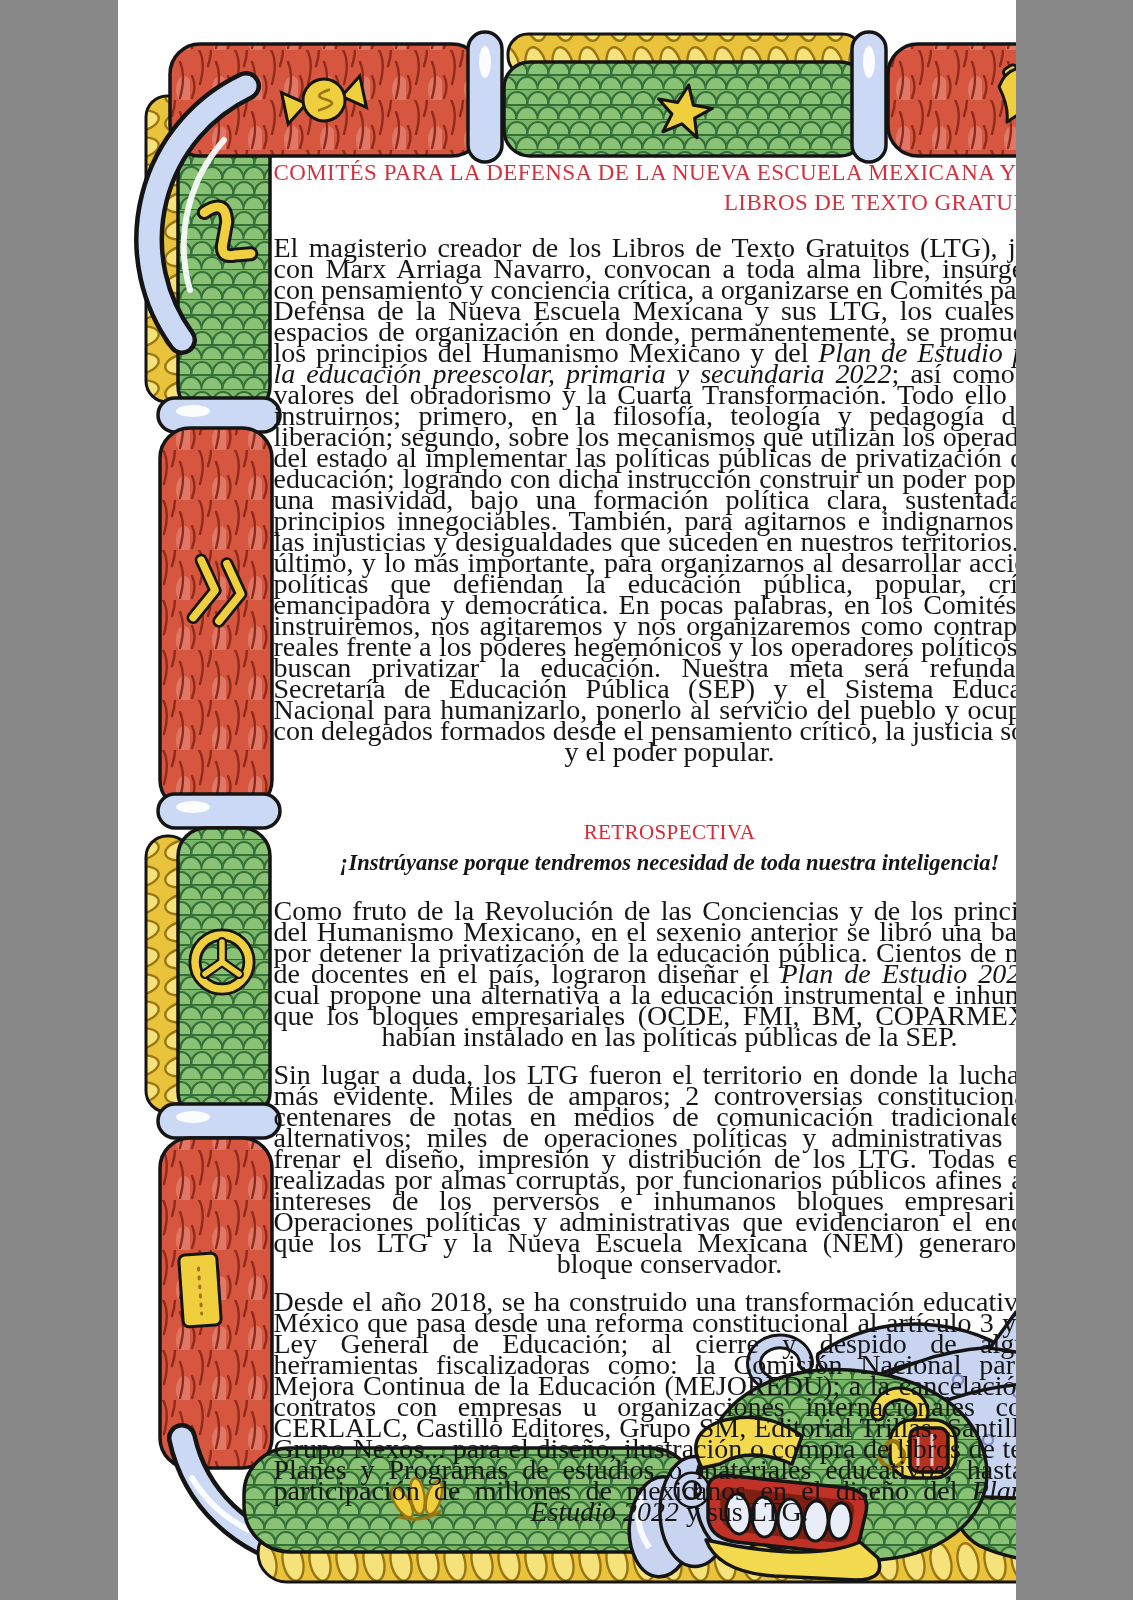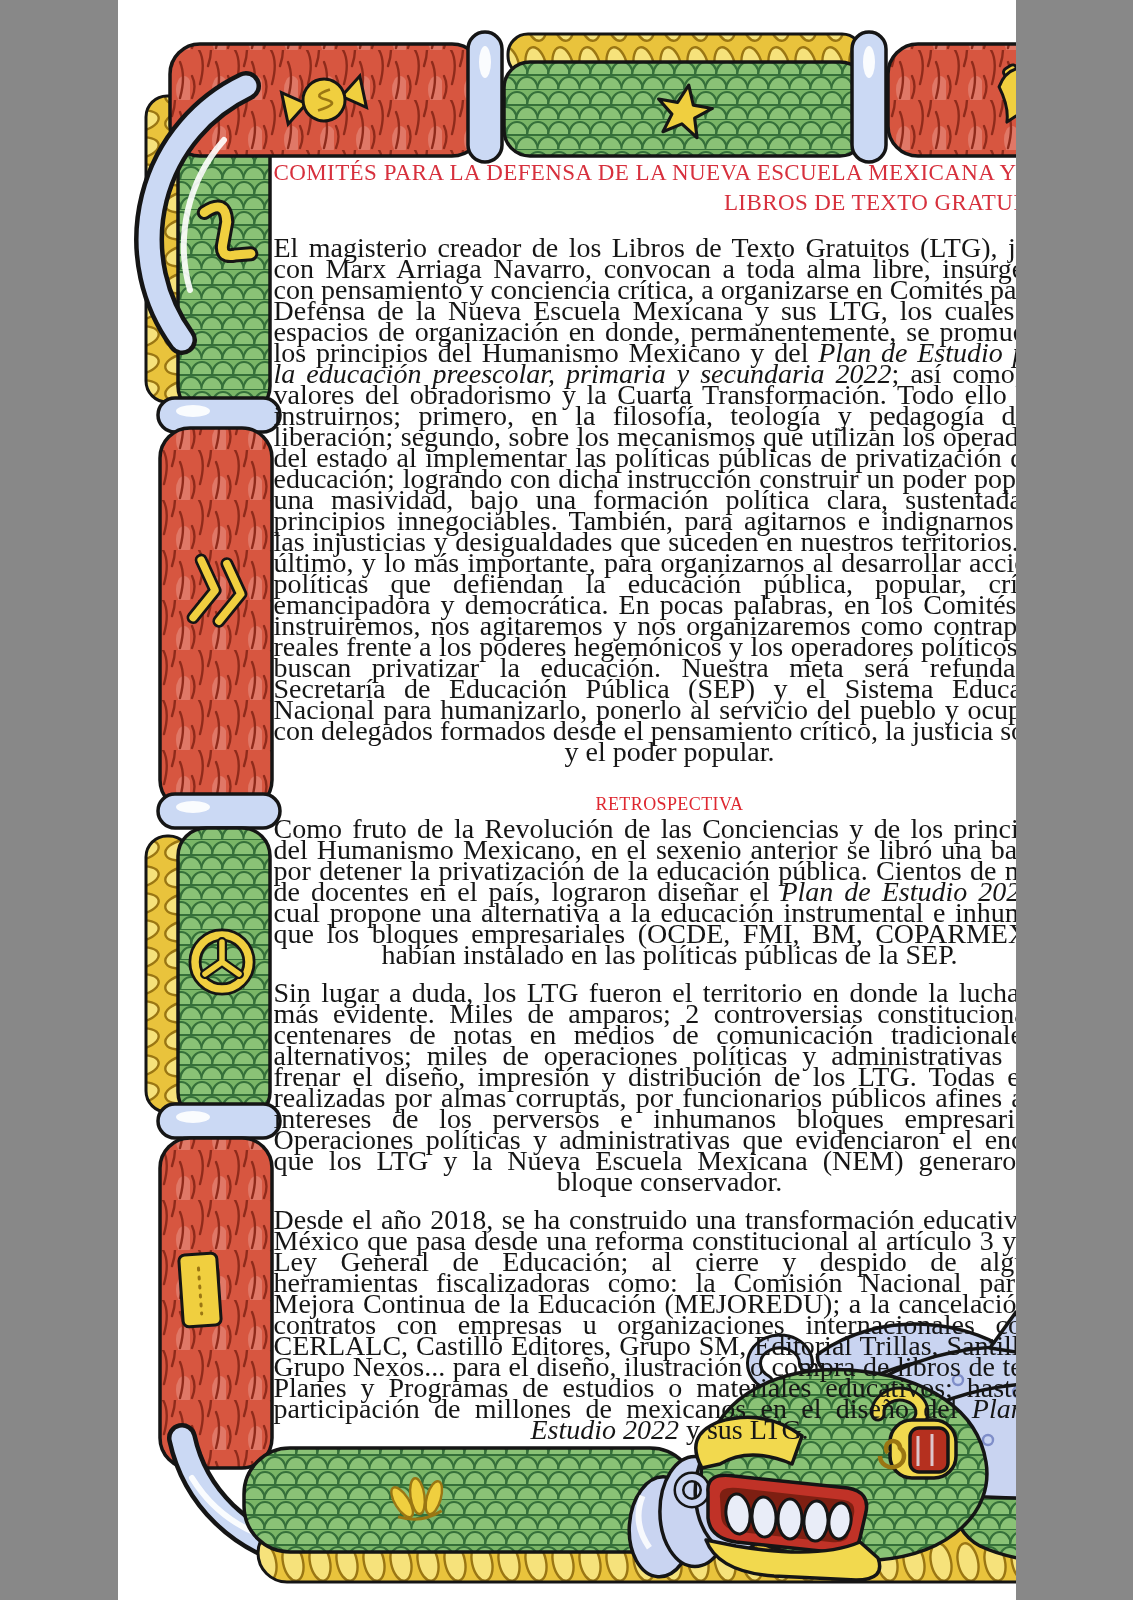--- a/index.html
+++ b/index.html
@@ -24,22 +24,22 @@
     letter-spacing:.4px;
   }
   h1 .t1{display:block;text-align:justify;text-align-last:justify;}
   h1 .t2{display:block;text-align:right;}
   p.par{
     margin:0 0 17px 0;
     font-size:28px;line-height:21px;
     text-align:justify;text-align-last:center;
   }
   h2.retro{
-    margin:32px 0 3px 0;
-    font-size:18px;font-weight:400;letter-spacing:.4px;
+    margin:58px 0 3px 0;
+    font-size:21px;font-weight:400;letter-spacing:.4px;
     text-align:center;color:var(--heading_red,#d93240);
   }
   p.retro-sub{
     margin:0 0 22px 0;
     font-size:22.5px;line-height:30px;
     font-style:italic;font-weight:bold;text-align:center;
   }
   i{font-style:italic;}
 </style>
 </head>
@@ -267,20 +267,21 @@
 
   <main class="content">
     <h1 class="doc-title">
       <span class="t1">COMITÉS PARA LA DEFENSA DE LA NUEVA ESCUELA MEXICANA Y SUS</span>
       <span class="t2">LIBROS DE TEXTO GRATUITOS</span>
     </h1>
 
     <p class="par"><span>El magisterio creador de los Libros de Texto Gratuitos (LTG), junto con Marx Arriaga Navarro, convocan a toda alma libre, insurgente, con pensamiento y conciencia crítica, a organizarse en Comités para la Defensa de la Nueva Escuela Mexicana y sus LTG, los cuales son espacios de organización en donde, permanentemente, se promueven los principios del Humanismo Mexicano y del </span><i>Plan de Estudio para la educación preescolar, primaria y secundaria 2022</i><span>; así como, los valores del obradorismo y la Cuarta Transformación. Todo ello para instruirnos; primero, en la filosofía, teología y pedagogía de la liberación; segundo, sobre los mecanismos que utilizan los operadores del estado al implementar las políticas públicas de privatización de la educación; logrando con dicha instrucción construir un poder popular, una masividad, bajo una formación política clara, sustentada en principios innegociables. También, para agitarnos e indignarnos con las injusticias y desigualdades que suceden en nuestros territorios. Por último, y lo más importante, para organizarnos al desarrollar acciones políticas que defiendan la educación pública, popular, crítica, emancipadora y democrática. En pocas palabras, en los Comités nos instruiremos, nos agitaremos y nos organizaremos como contrapesos reales frente a los poderes hegemónicos y los operadores políticos que buscan privatizar la educación. Nuestra meta será refundar la Secretaría de Educación Pública (SEP) y el Sistema Educativo Nacional para humanizarlo, ponerlo al servicio del pueblo y ocuparlo con delegados formados desde el pensamiento crítico, la justicia social y el poder popular.</span></p>
 
     <h2 class="retro">RETROSPECTIVA</h2>
+    <p class="retro-sub">¡Instrúyanse porque tendremos necesidad de toda nuestra inteligencia!</p>
 
     <p class="par"><span>Como fruto de la Revolución de las Conciencias y de los principios del Humanismo Mexicano, en el sexenio anterior se libró una batalla por detener la privatización de la educación pública. Cientos de miles de docentes en el país, lograron diseñar el </span><i>Plan de Estudio 2022</i><span> el cual propone una alternativa a la educación instrumental e inhumana que los bloques empresariales (OCDE, FMI, BM, COPARMEX…) habían instalado en las políticas públicas de la SEP.</span></p>
 
     <p class="par">Sin lugar a duda, los LTG fueron el territorio en donde la lucha fue más evidente. Miles de amparos; 2 controversias constitucionales; centenares de notas en medios de comunicación tradicionales y alternativos; miles de operaciones políticas y administrativas para frenar el diseño, impresión y distribución de los LTG. Todas ellas, realizadas por almas corruptas, por funcionarios públicos afines a los intereses de los perversos e inhumanos bloques empresariales. Operaciones políticas y administrativas que evidenciaron el encono que los LTG y la Nueva Escuela Mexicana (NEM) generaron al bloque conservador.</p>
 
     <p class="par"><span>Desde el año 2018, se ha construido una transformación educativa en México que pasa desde una reforma constitucional al artículo 3 y a la Ley General de Educación; al cierre y despido de algunas herramientas fiscalizadoras como: la Comisión Nacional para la Mejora Continua de la Educación (MEJOREDU); a la cancelación de contratos con empresas u organizaciones internacionales como: CERLALC, Castillo Editores, Grupo SM, Editorial Trillas, Santillana, Grupo Nexos... para el diseño, ilustración o compra de libros de texto, Planes y Programas de estudios o materiales educativos; hasta, la participación de millones de mexicanos en el diseño del </span><i>Plan de Estudio 2022</i><span> y sus LTG.</span></p>
   </main>
 </div>
 
 </body></html>

